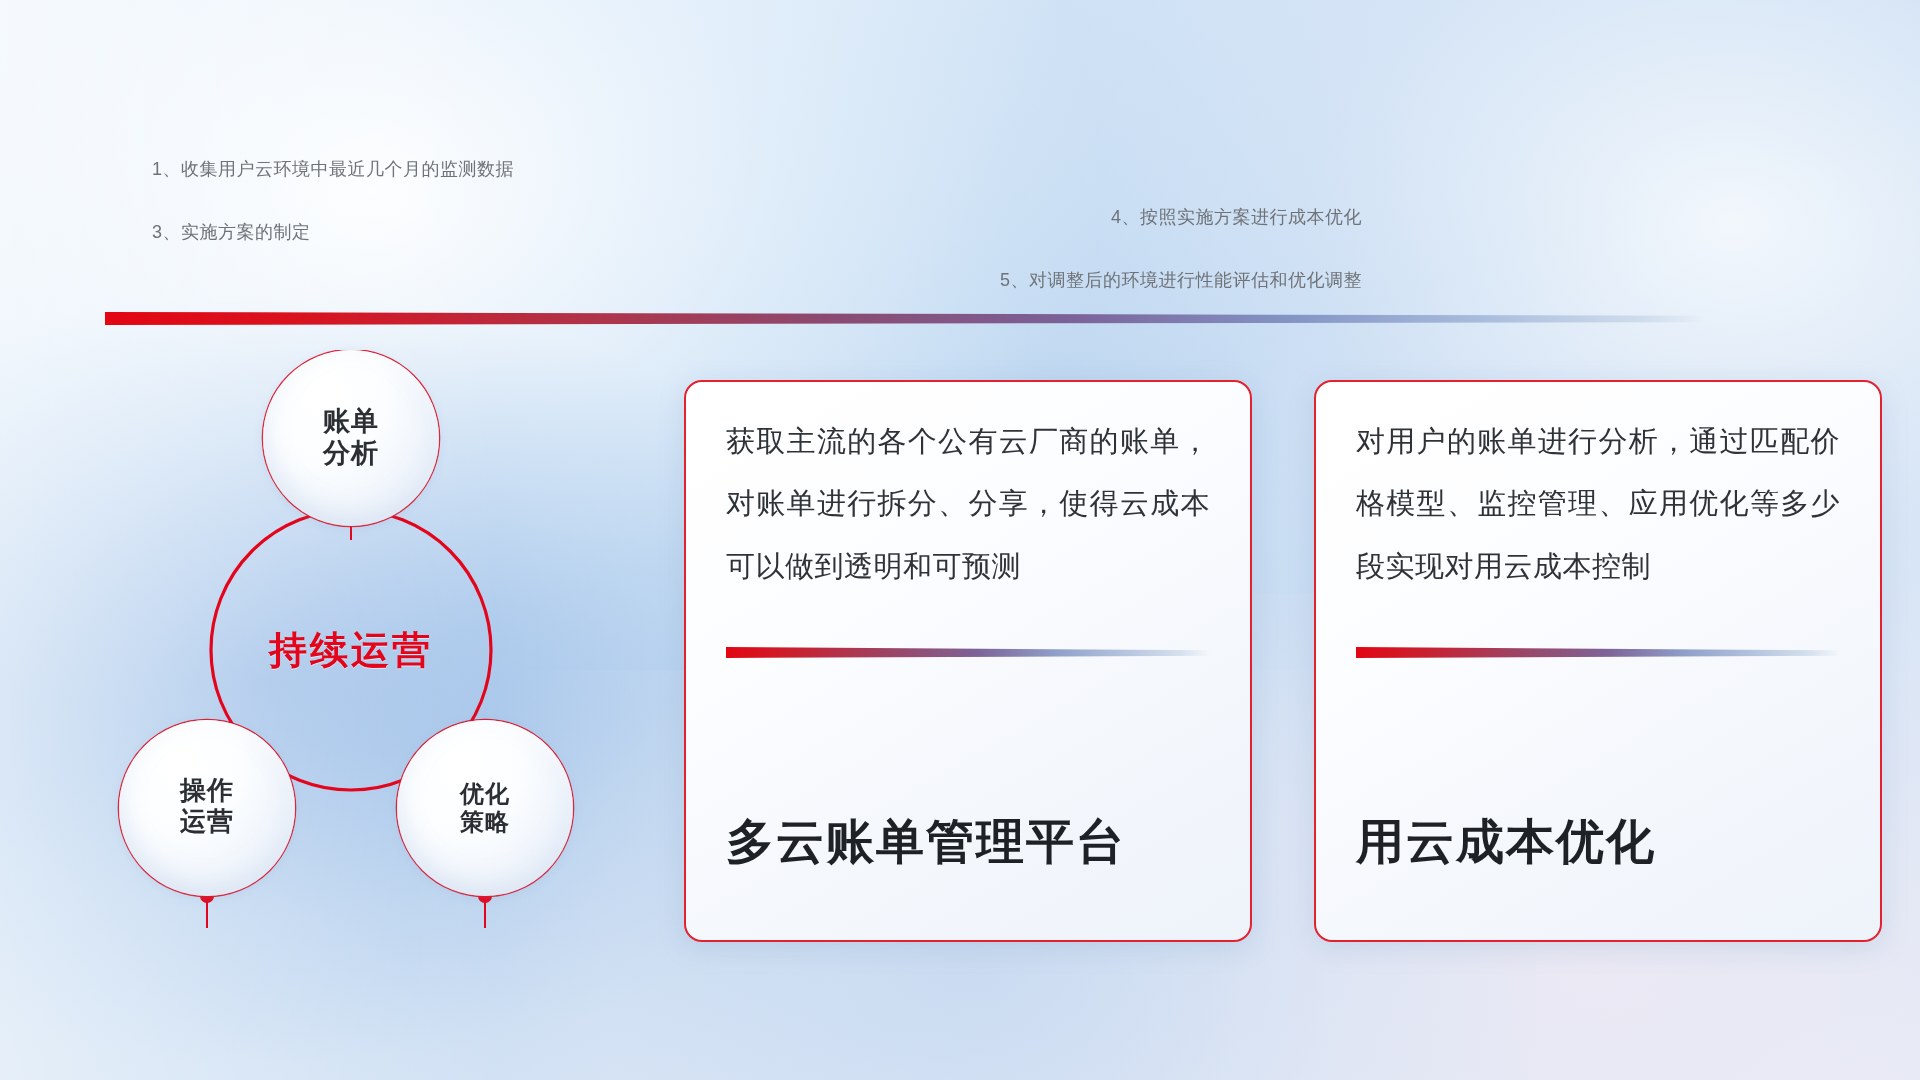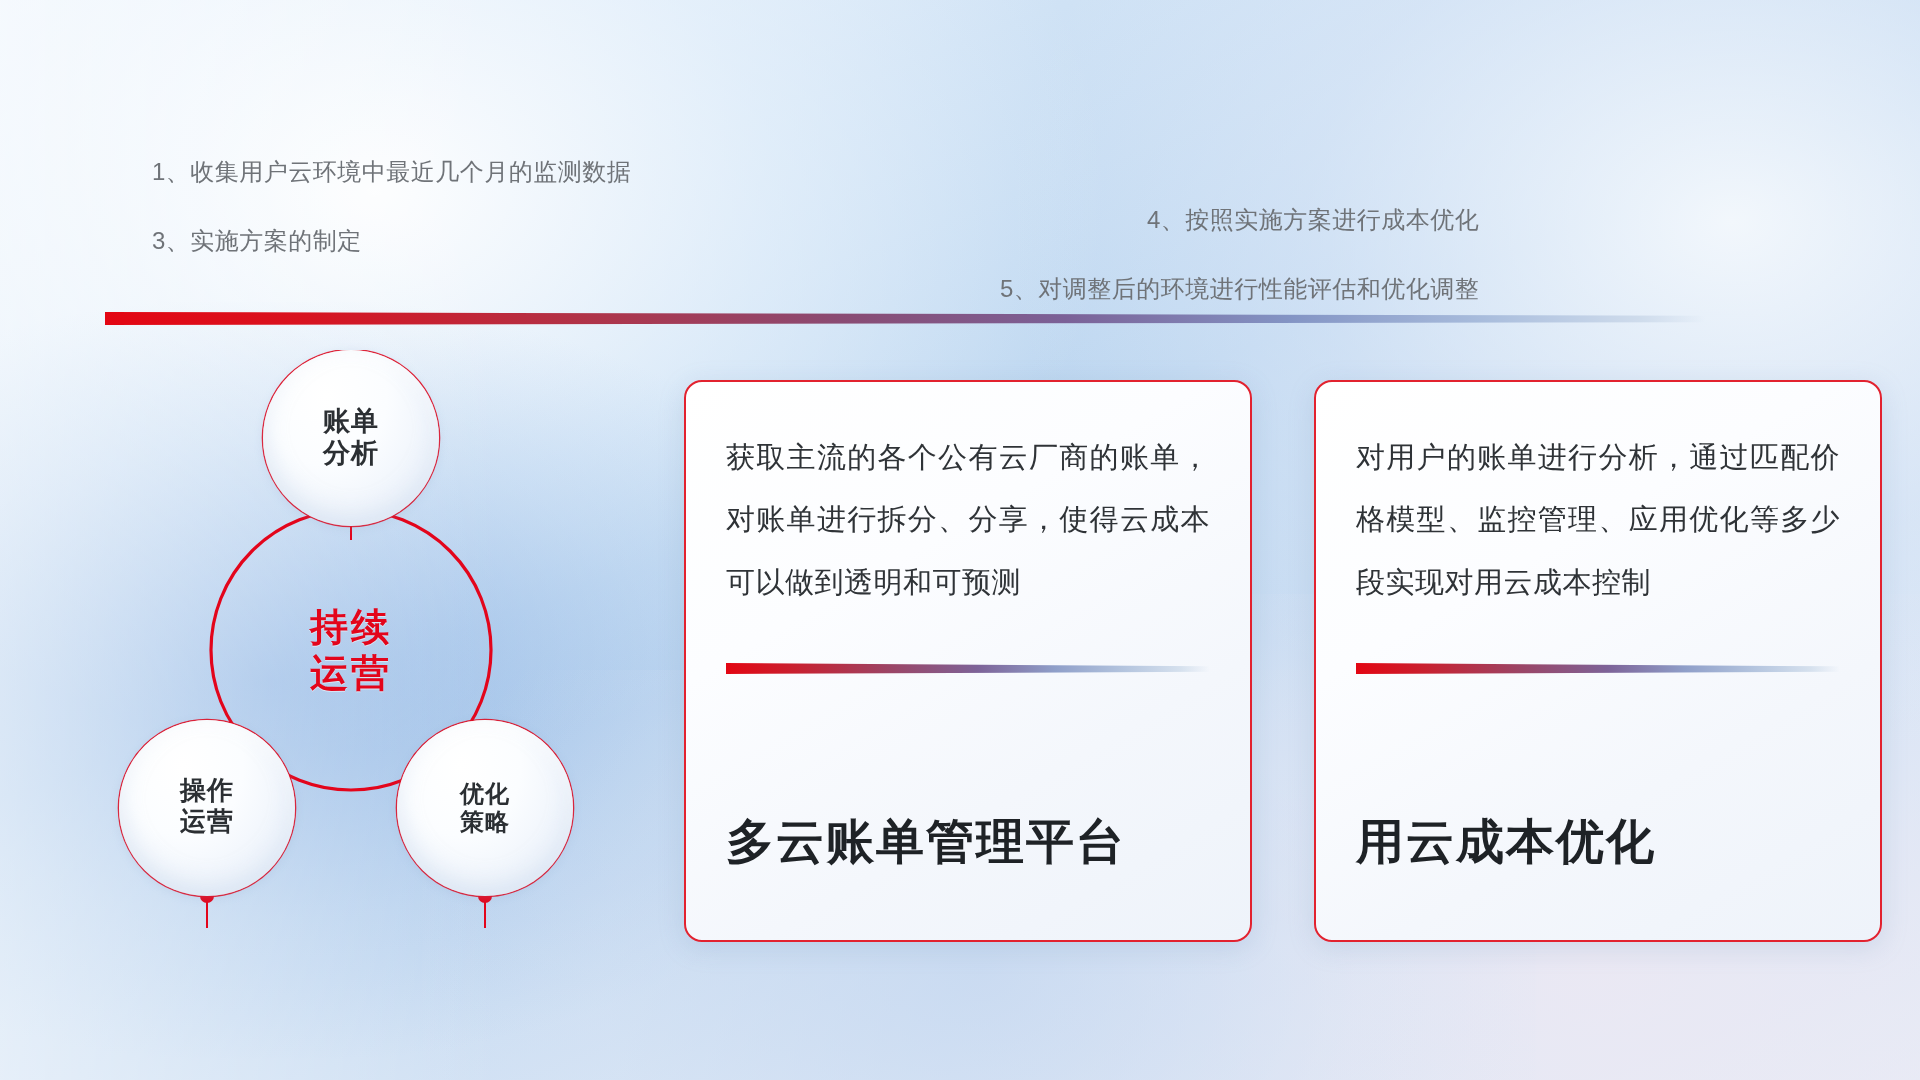--- a/index.html
+++ b/index.html
@@ -41,21 +41,21 @@
     position:absolute; left:0; top:0; width:26%; height:100%;
     background:linear-gradient(90deg, rgba(255,255,255,.55) 0%, rgba(255,255,255,0) 100%);
   }
 
   
   .steps { position:absolute; top:160px; left:0; width:1920px; height:270px; }
   .step-col { position:absolute; }
   .col-left  { left:152px; top:0; }
   .col-right { left:1000px; top:48px;text-align:right; }
   .step-item {
-    font-size:24px; color:#6f7378; letter-spacing:.5px;
+    font-size:18px; color:#6f7378; letter-spacing:.5px;
     line-height:1; margin-bottom:45px; white-space:nowrap;
     font-weight:400;
   }
 
   
   .main-divider {
     position:absolute; left:105px; top:312px; width:1600px; height:13px;
   }
   .main-divider .bar {
     position:absolute; left:0; top:0; width:100%; height:100%;
@@ -87,40 +87,40 @@
   .bubble-top span   { font-size:27px; }
   
   .bubble-left   { left:24px;  top:370px; width:176px; height:176px;font-family:Liberation Mono, monospace; }
   .bubble-left span  { font-size:26px; }
   
   .bubble-right  { left:302px; top:370px; width:176px; height:176px; }
   .bubble-right span { font-size:24px; }
 
   .venn-center {
     position:absolute; left:168px; top:206px; width:176px; height:190px;
-    display:flex; align-items:center; justify-content:center; flex-direction:column;
+    display:flex; align-items:center; justify-content:center; flex-direction:row;
     pointer-events:none;
   }
   .venn-center span {
     display:block; text-align:center;
     color:#e3051b; font-weight:800; font-size:38px; line-height:1.2;
     letter-spacing:3px;
     text-shadow:0 1px 0 rgba(255,255,255,.5);
   }
 
   
   .cards { position:absolute; top:380px; left:684px; display:flex; gap:62px; }
   .card {
     position:relative;
     width:568px; height:562px;
     border:2px solid #e2222f;
     border-radius:18px;
     background:linear-gradient(150deg,#ffffff 0%, #fcfdff 34%, #f4f7fc 68%, #eef3fa 100%);
     box-shadow:0 6px 26px rgba(120,150,190,.22);
-    padding:44px 40px 0 40px;
+    padding:28px 40px 0 40px;
     display:flex; flex-direction:column;
     overflow:hidden;
     gap:16px;
   }
   .card-body {
     font-size:29px; color:#2f3337; line-height:2.15;
     letter-spacing:.5px; text-align:justify;
     flex:0 0 auto;
   }
   .card-divider {

